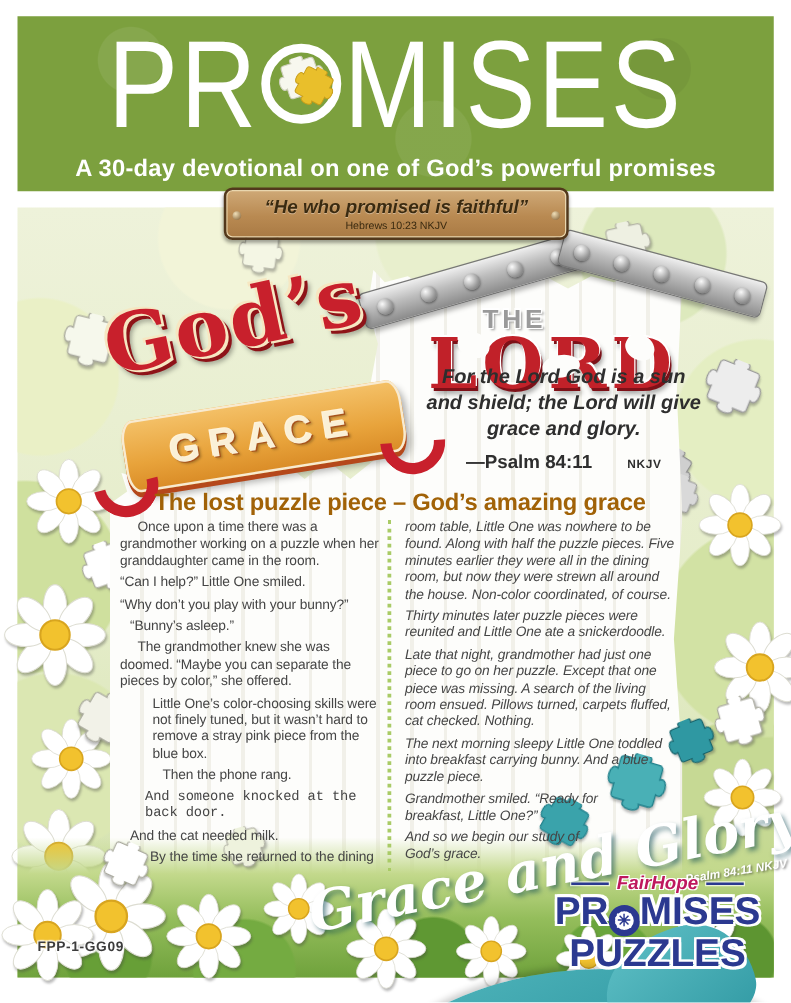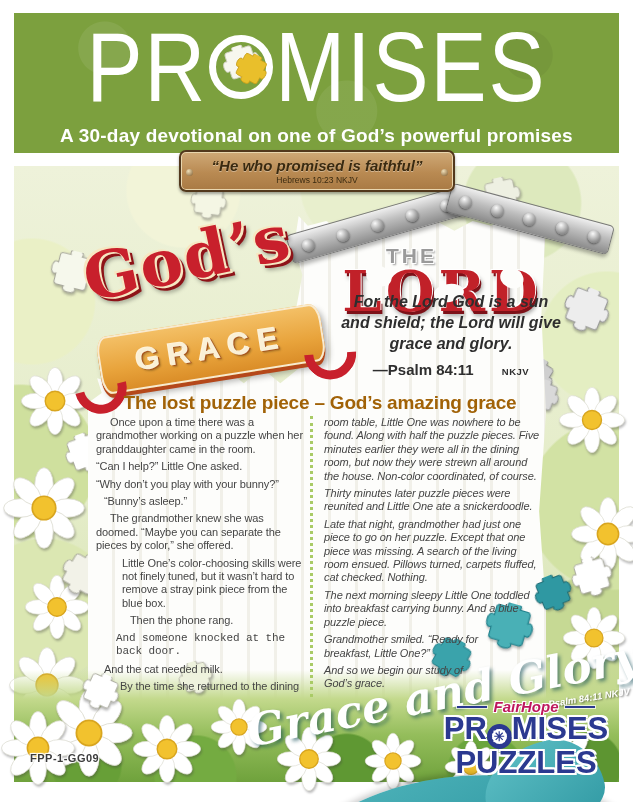--- a/index.html
+++ b/index.html
@@ -354,21 +354,21 @@
     <svg class="piece" style="left:408px;top:470px;transform:rotate(30deg);z-index:8" width="48" height="48" viewBox="0 0 100 100">
         <use href="#pz" fill="#3aa3ab" stroke="#1f7f8a" stroke-width="2"></use>
       </svg>
   </div>
 
   <div class="story-heading">The lost puzzle piece – God’s amazing grace</div>
 
   <div class="cols">
     <div class="col-l">
       <p class="ind">Once upon a time there was a grandmother working on a puzzle when her granddaughter came in the room.</p>
-      <p>“Can I help?” Little One asked.</p>
+      <p>“Can I help?” Little One smiled.</p>
       <p>“Why don’t you play with your bunny?”</p>
       <p class="m4">“Bunny’s asleep.”</p>
       <p class="ind">The grandmother knew she was doomed. “Maybe you can separate the pieces by color,” she offered.</p>
       <p class="m1">Little One’s color-choosing skills were not finely tuned, but it wasn’t hard to remove a stray pink piece from the blue box.</p>
       <p class="m2">Then the phone rang.</p>
       <p class="m3">And someone knocked at the back door.</p>
       <p class="m4">And the cat needed milk.</p>
       <p class="m5">By the time she returned to the dining</p>
     </div>
     <div class="col-r">

